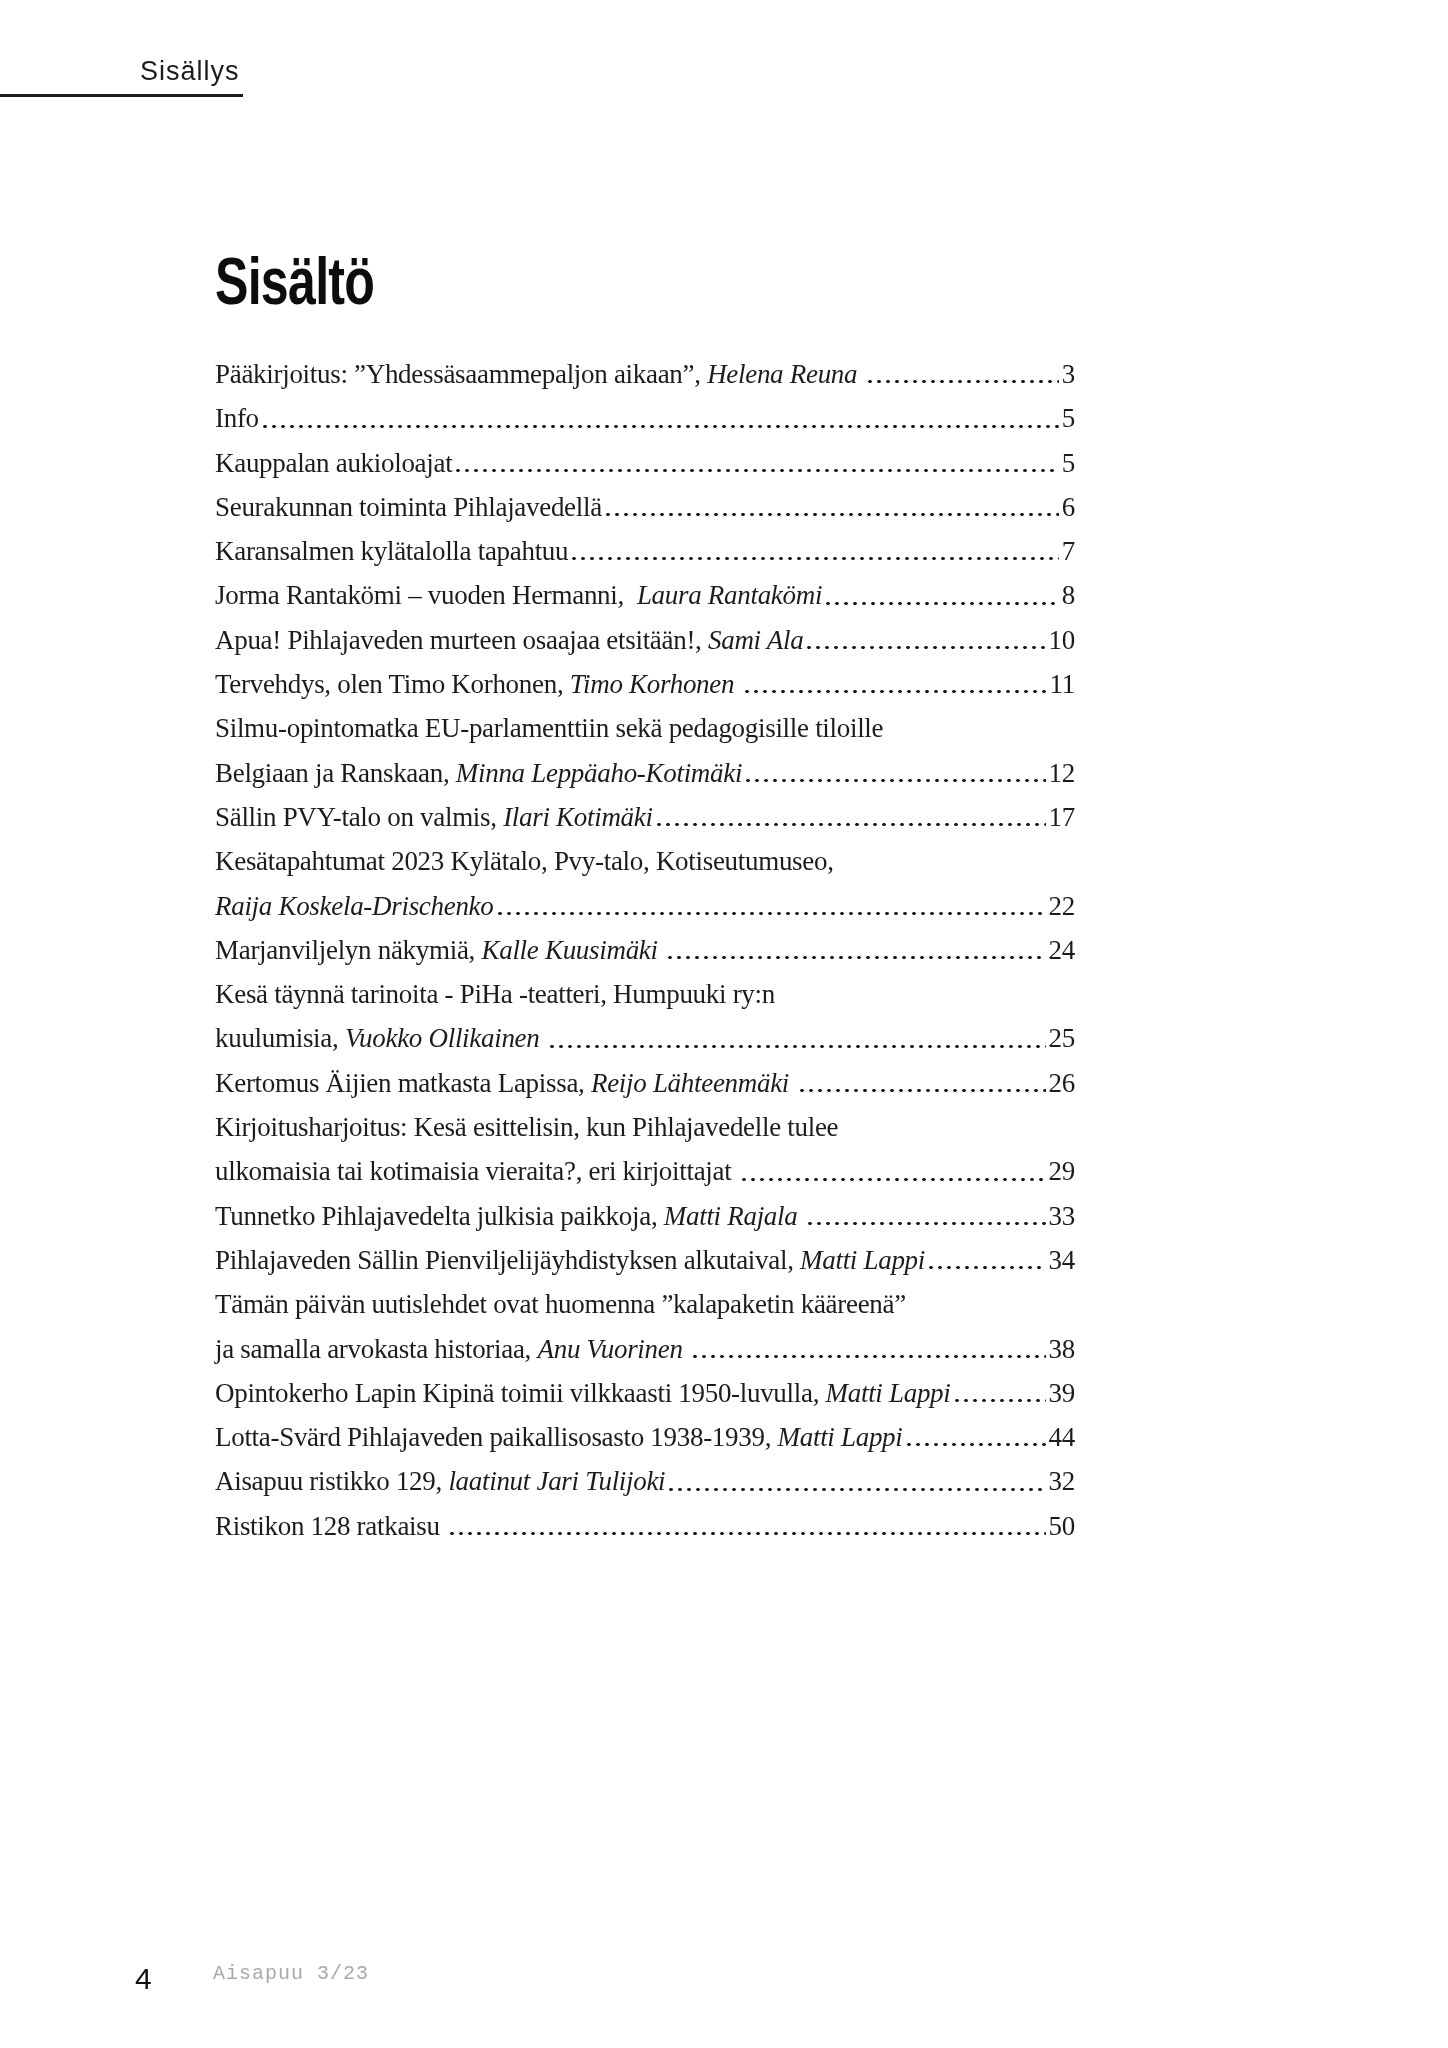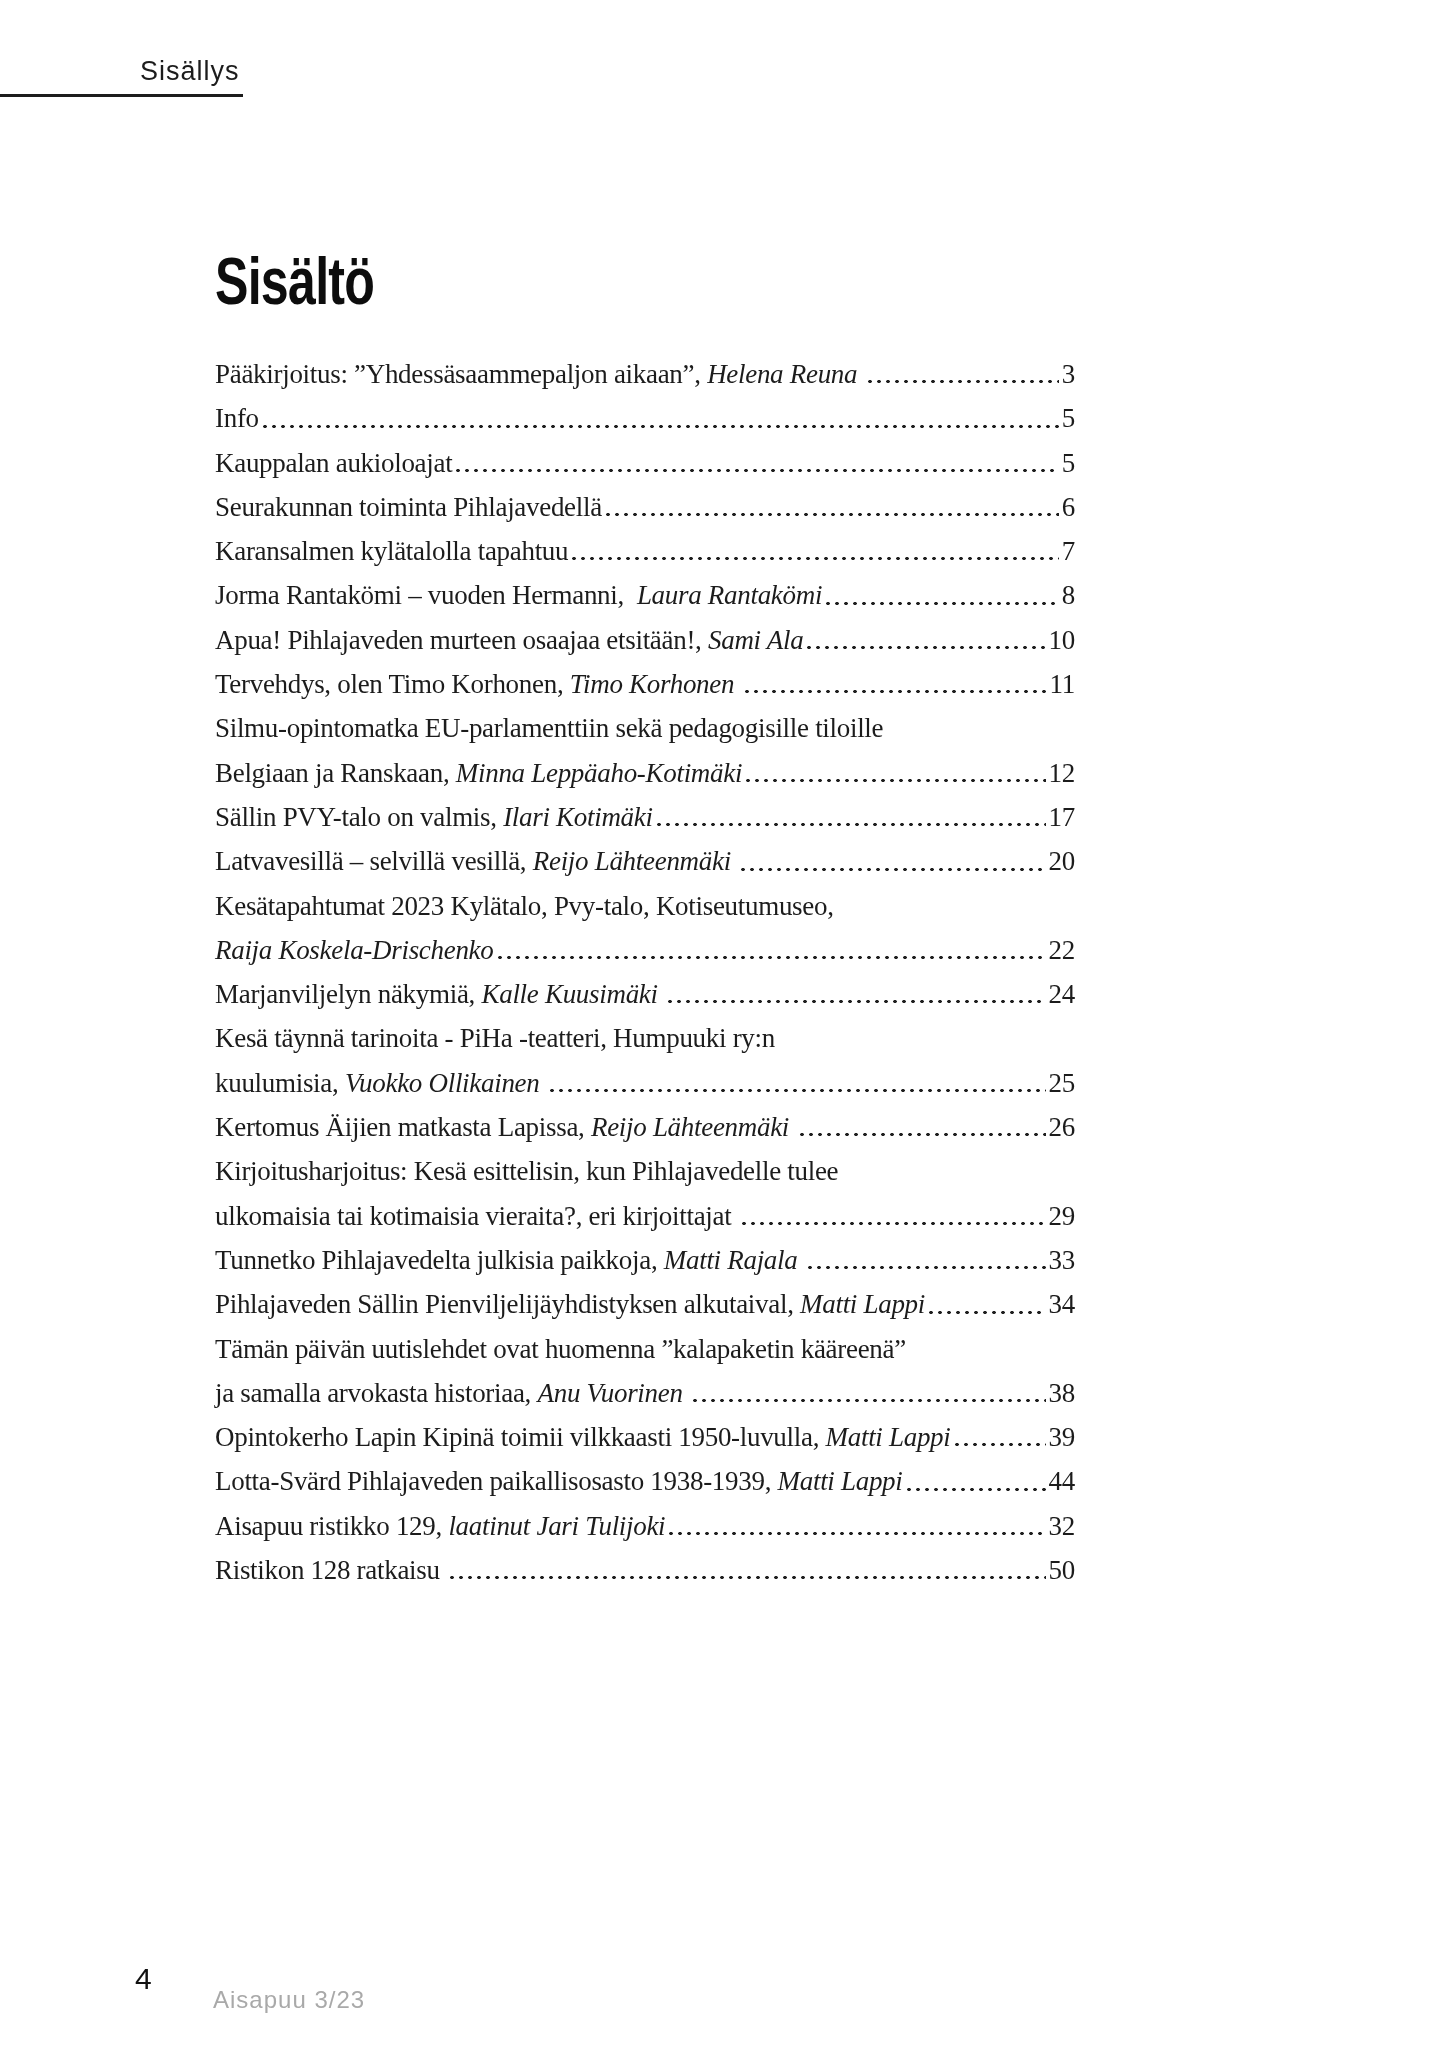--- a/index.html
+++ b/index.html
@@ -57,22 +57,22 @@
   }
   .toc-page{flex:0 0 auto;}
   
   .footer-pagenum{
     position:absolute;left:135px;top:1962px;
     font-family:"Liberation Sans","DejaVu Sans",sans-serif;
     font-size:30px;color:#111;
   }
   .footer-issue{
     position:absolute;left:213px;top:1962px;
-    font-family:Liberation Sans, sans-serif;
-    font-size:24px;letter-spacing:1px;color:var(--muted);margin-top:24px;
+    font-family:Liberation Mono, monospace;
+    font-size:20px;letter-spacing:1px;color:var(--muted);
   }
 </style>
 </head>
 <body>
 
 <div class="page">
 
   <div class="running-head">Sisällys</div>
   <div class="running-rule"></div>
 
@@ -83,21 +83,20 @@
       <div class="toc-line"><span class="toc-text"><span>Info</span></span><span class="leader"></span><span class="toc-page">5</span></div>
       <div class="toc-line"><span class="toc-text"><span>Kauppalan aukioloajat</span></span><span class="leader"></span><span class="toc-page">5</span></div>
       <div class="toc-line"><span class="toc-text"><span>Seurakunnan toiminta Pihlajavedellä</span></span><span class="leader"></span><span class="toc-page">6</span></div>
       <div class="toc-line"><span class="toc-text"><span>Karansalmen kylätalolla tapahtuu</span></span><span class="leader"></span><span class="toc-page">7</span></div>
       <div class="toc-line"><span class="toc-text"><span>Jorma Rantakömi – vuoden Hermanni,  </span><i>Laura Rantakömi</i></span><span class="leader"></span><span class="toc-page">8</span></div>
       <div class="toc-line"><span class="toc-text"><span>Apua! Pihlajaveden murteen osaajaa etsitään!, </span><i>Sami Ala</i></span><span class="leader"></span><span class="toc-page">10</span></div>
       <div class="toc-line"><span class="toc-text"><span>Tervehdys, olen Timo Korhonen, </span><i>Timo Korhonen </i></span><span class="leader"></span><span class="toc-page">11</span></div>
       <div class="toc-line"><span class="toc-text"><span>Silmu-opintomatka EU-parlamenttiin sekä pedagogisille tiloille</span></span></div>
       <div class="toc-line"><span class="toc-text"><span>Belgiaan ja Ranskaan, </span><i>Minna Leppäaho-Kotimäki</i></span><span class="leader"></span><span class="toc-page">12</span></div>
       <div class="toc-line"><span class="toc-text"><span>Sällin PVY-talo on valmis, </span><i>Ilari Kotimäki</i></span><span class="leader"></span><span class="toc-page">17</span></div>
-      <div class="toc-line"><span class="toc-text"><span>Latvavesillä – selvillä vesillä, </span><i>Reijo Lähteenmäki </i></span><span class="leader"></span><span class="toc-page">20</span></div>
       <div class="toc-line"><span class="toc-text"><span>Kesätapahtumat 2023 Kylätalo, Pvy-talo, Kotiseutumuseo,</span></span></div>
       <div class="toc-line"><span class="toc-text"><i>Raija Koskela-Drischenko</i></span><span class="leader"></span><span class="toc-page">22</span></div>
       <div class="toc-line"><span class="toc-text"><span>Marjanviljelyn näkymiä, </span><i>Kalle Kuusimäki </i></span><span class="leader"></span><span class="toc-page">24</span></div>
       <div class="toc-line"><span class="toc-text"><span>Kesä täynnä tarinoita - PiHa -teatteri, Humpuuki ry:n</span></span></div>
       <div class="toc-line"><span class="toc-text"><span>kuulumisia, </span><i>Vuokko Ollikainen </i></span><span class="leader"></span><span class="toc-page">25</span></div>
       <div class="toc-line"><span class="toc-text"><span>Kertomus Äijien matkasta Lapissa, </span><i>Reijo Lähteenmäki </i></span><span class="leader"></span><span class="toc-page">26</span></div>
       <div class="toc-line"><span class="toc-text"><span>Kirjoitusharjoitus: Kesä esittelisin, kun Pihlajavedelle tulee</span></span></div>
       <div class="toc-line"><span class="toc-text"><span>ulkomaisia tai kotimaisia vieraita?, eri kirjoittajat </span></span><span class="leader"></span><span class="toc-page">29</span></div>
       <div class="toc-line"><span class="toc-text"><span>Tunnetko Pihlajavedelta julkisia paikkoja, </span><i>Matti Rajala </i></span><span class="leader"></span><span class="toc-page">33</span></div>
       <div class="toc-line"><span class="toc-text"><span>Pihlajaveden Sällin Pienviljelijäyhdistyksen alkutaival, </span><i>Matti Lappi</i></span><span class="leader"></span><span class="toc-page">34</span></div>

